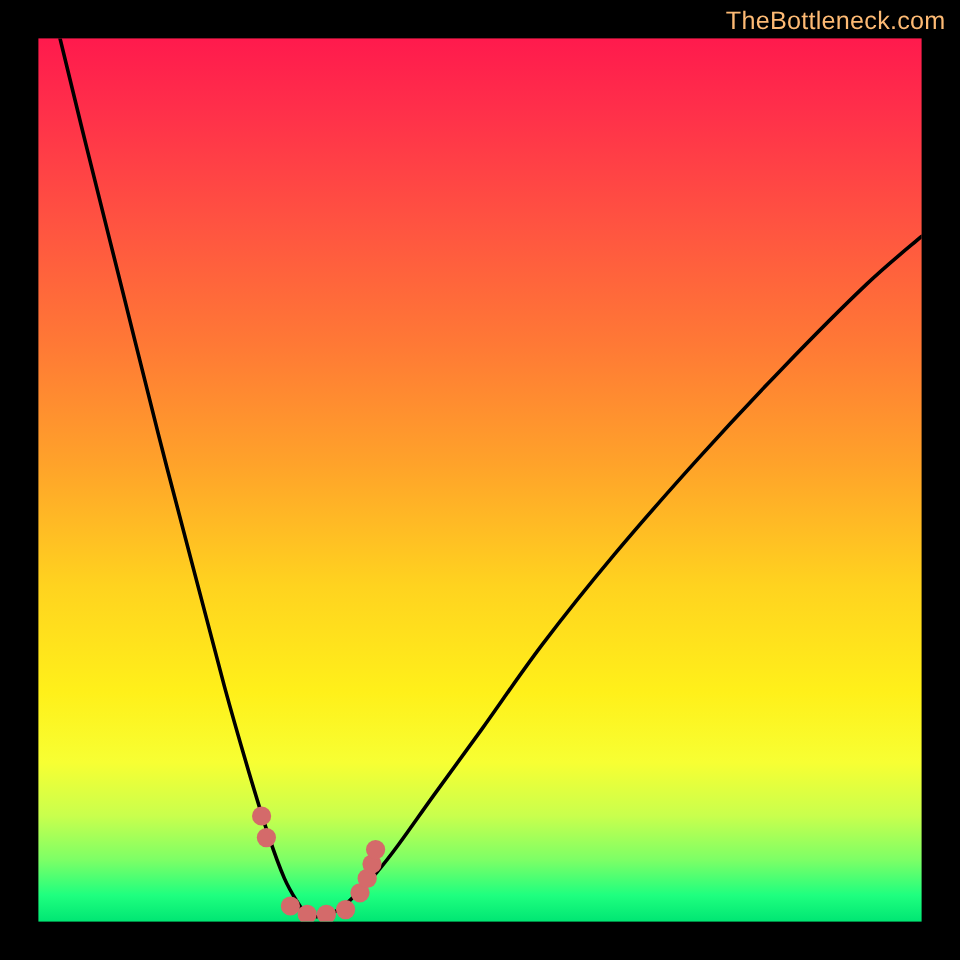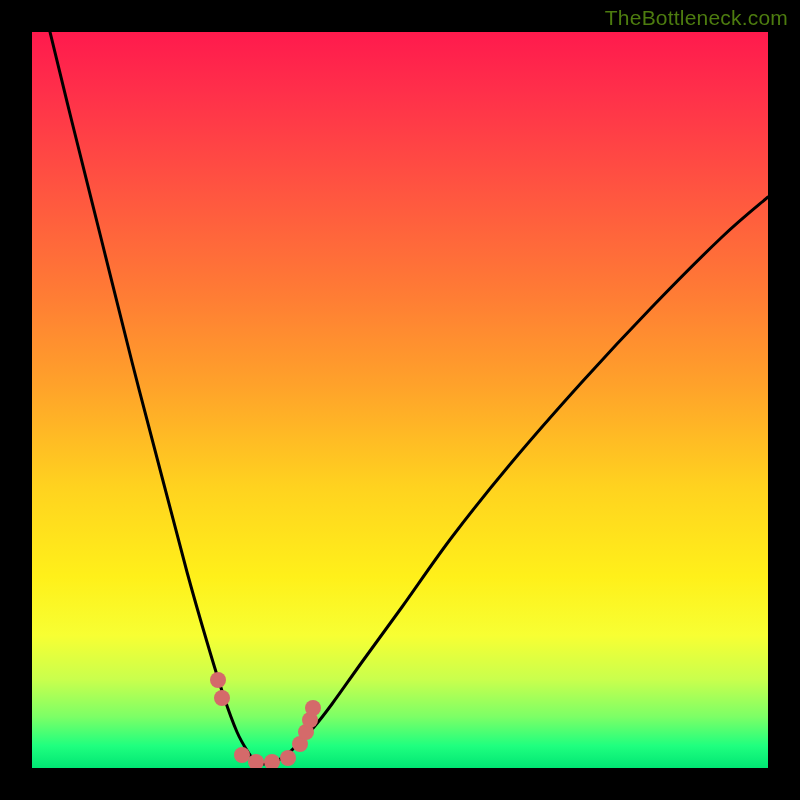--- a/index.html
+++ b/index.html
@@ -38,21 +38,21 @@
       #c9ff4d 88%,
       #7dff66 93%,
       #1fff7f 97%,
       #00e673 100%
     );
   }
   .watermark {
     position: absolute;
     top: 6px;
     right: 12px;
-    color: #4d7c0f;
+    color: #fdba74;
     font-size: 21px;
     font-weight: 500;
     letter-spacing: 0.2px;
     user-select: none;
   }
   svg {
     position: absolute;
     left: 0;
     top: 0;
   }

